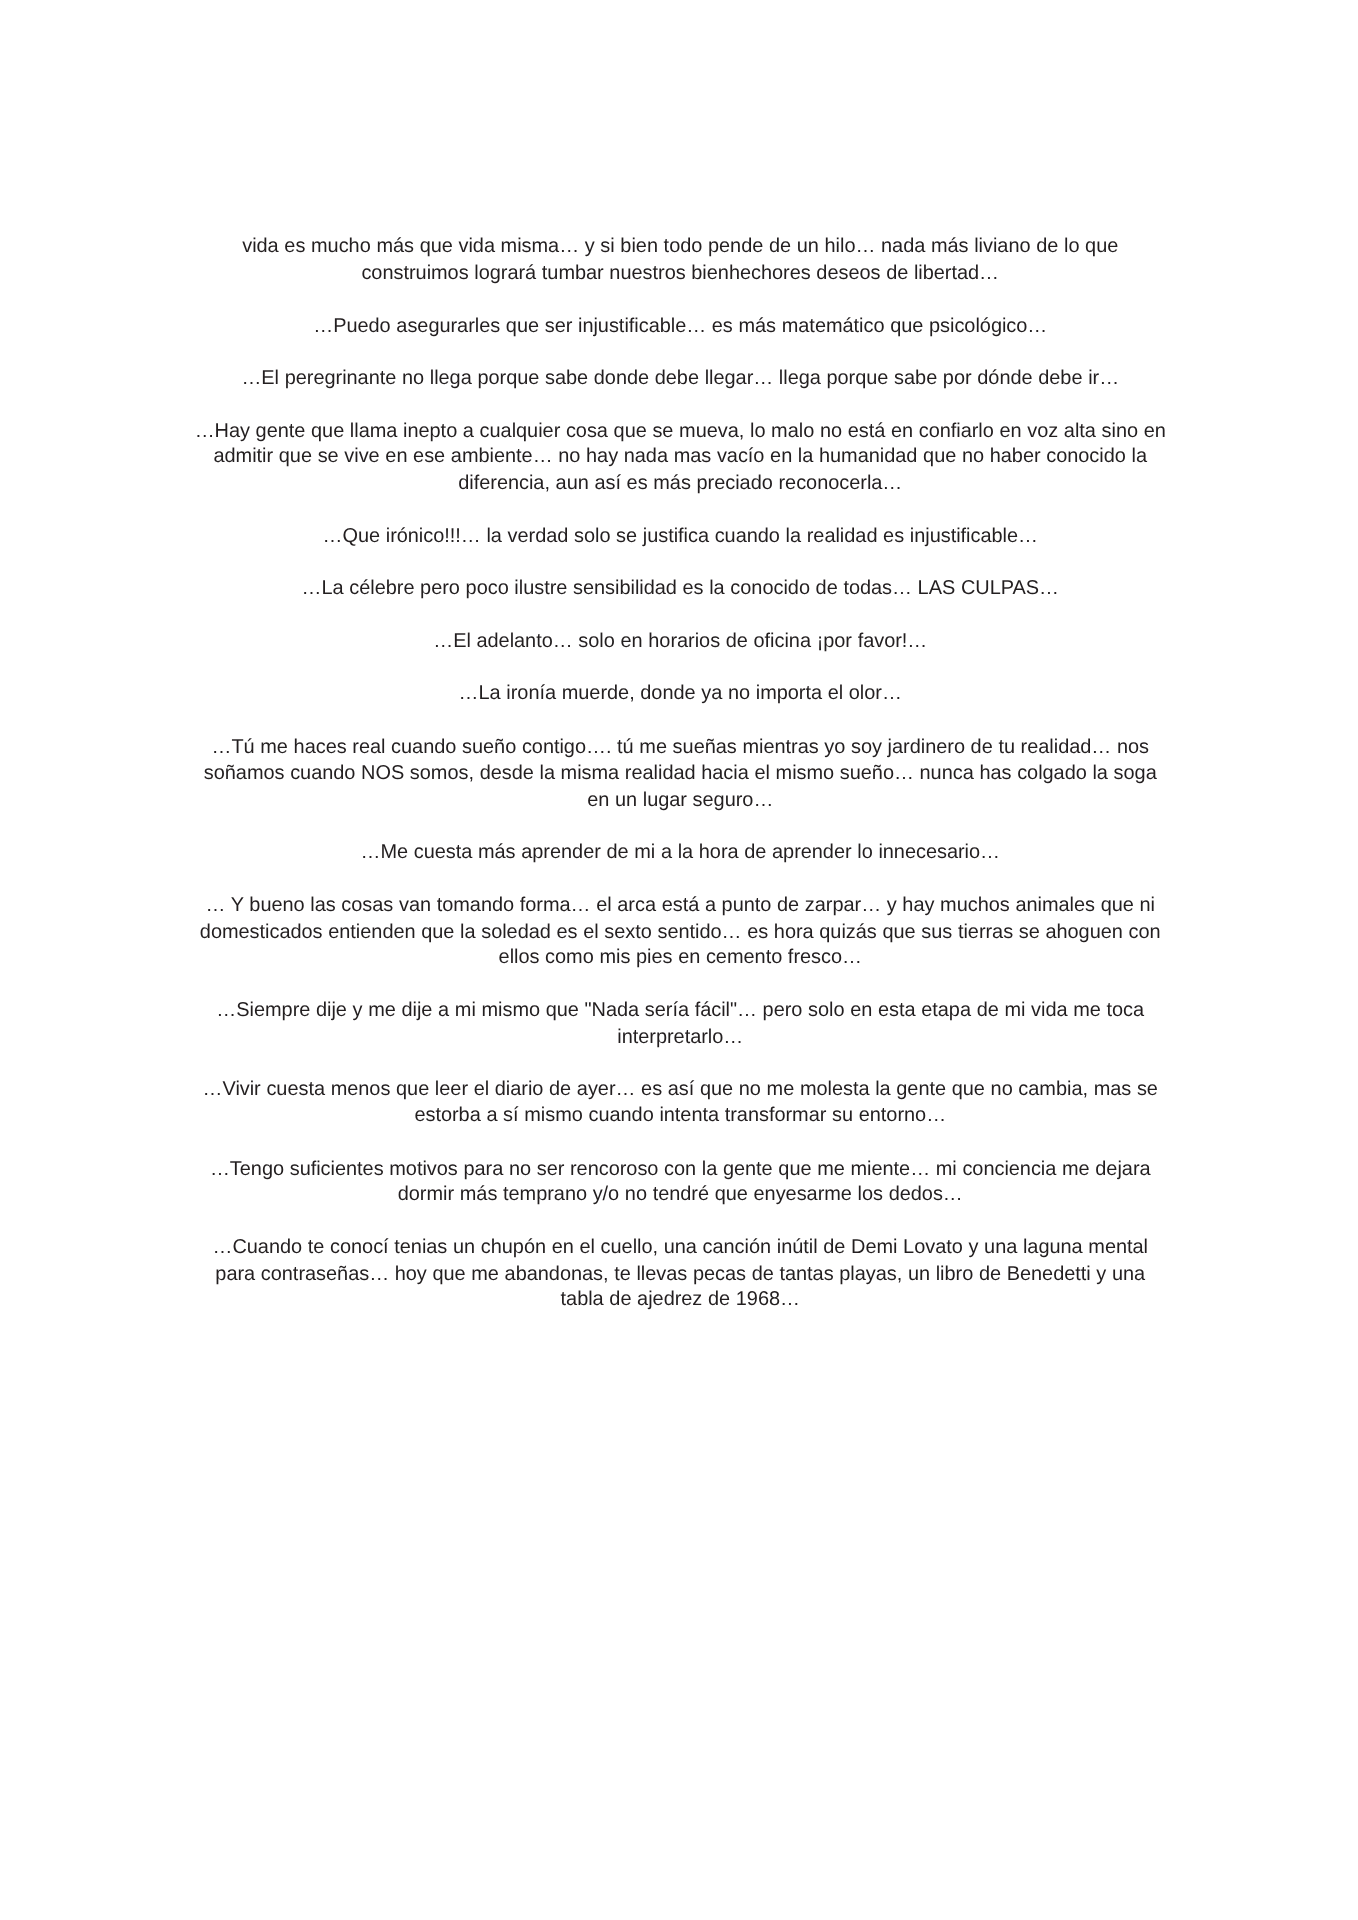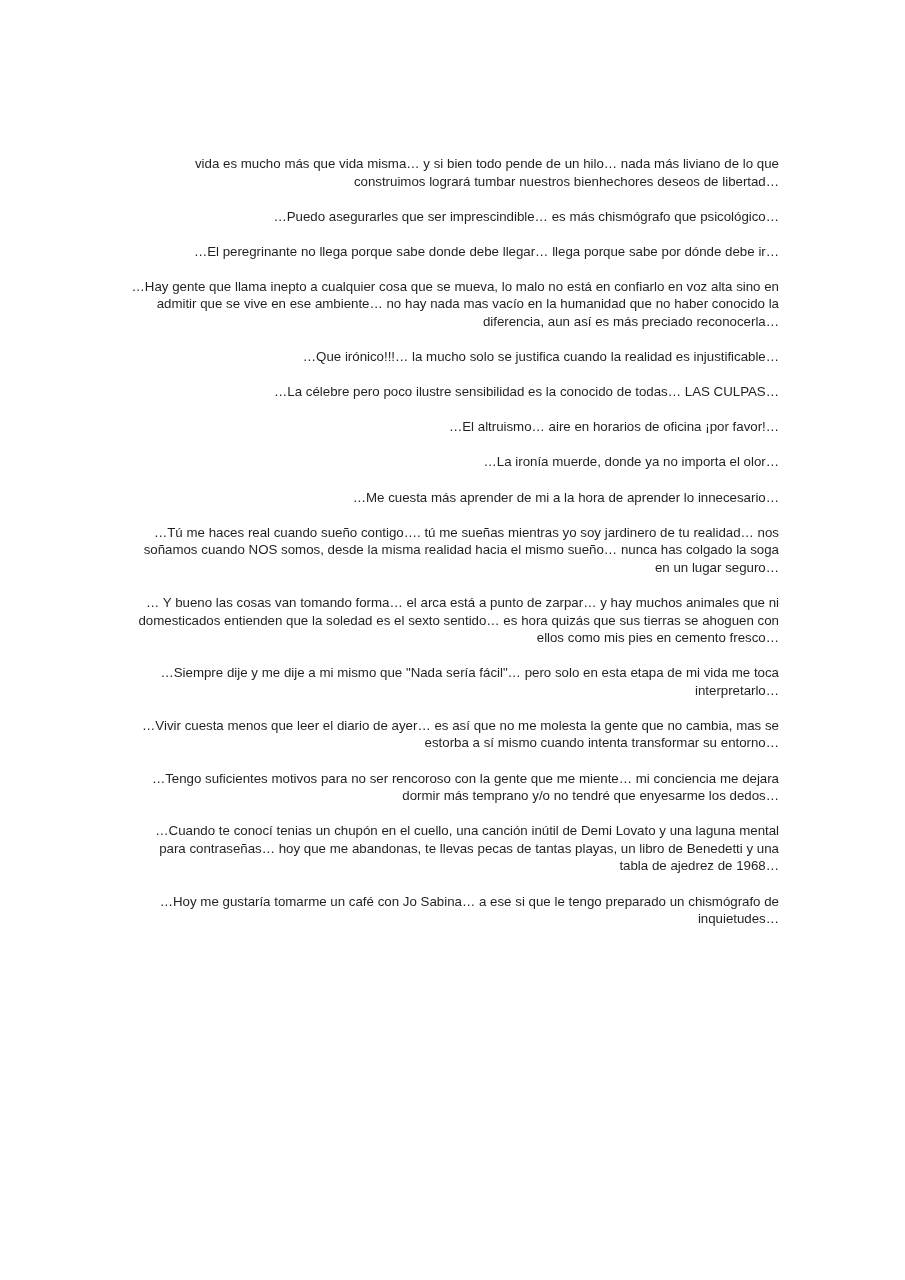--- a/index.html
+++ b/index.html
@@ -23,47 +23,46 @@
     top: 155px;
     width: 651px;
   }
 
   .paragraph {
     margin: 0 0 17.5px 0;
     font-family: "Liberation Sans", sans-serif;
     font-size: 13.3px;
     line-height: 17.6px;
     color: #231f20;
-    text-align: right;
+    text-align: center;
     letter-spacing: -0.02px;
     word-spacing: 0.1px;
     -webkit-font-smoothing: antialiased;
   }
 
   .paragraph:last-child {
     margin-bottom: 0;
   }
 </style>
 </head>
 <body>
 
 <div class="page">
   <div class="text-column">
 
     <p class="paragraph">vida es mucho más que vida misma… y si bien todo pende de un hilo… nada más liviano de lo que construimos logrará tumbar nuestros bienhechores deseos de libertad…</p>
-    <p class="paragraph">…Puedo asegurarles que ser imprescindible… es más chismógrafo que psicológico…</p>
+    <p class="paragraph">…Puedo asegurarles que ser injustificable… es más matemático que psicológico…</p>
     <p class="paragraph">…El peregrinante no llega porque sabe donde debe llegar… llega porque sabe por dónde debe ir…</p>
     <p class="paragraph">…Hay gente que llama inepto a cualquier cosa que se mueva, lo malo no está en confiarlo en voz alta sino en admitir que se vive en ese ambiente… no hay nada mas vacío en la humanidad que no haber conocido la diferencia, aun así es más preciado reconocerla…</p>
-    <p class="paragraph">…Que irónico!!!… la mucho solo se justifica cuando la realidad es injustificable…</p>
+    <p class="paragraph">…Que irónico!!!… la verdad solo se justifica cuando la realidad es injustificable…</p>
     <p class="paragraph">…La célebre pero poco ilustre sensibilidad es la conocido de todas… LAS CULPAS…</p>
-    <p class="paragraph">…El altruismo… aire en horarios de oficina ¡por favor!…</p>
+    <p class="paragraph">…El adelanto… solo en horarios de oficina ¡por favor!…</p>
     <p class="paragraph">…La ironía muerde, donde ya no importa el olor…</p>
+    <p class="paragraph">…Tú me haces real cuando sueño contigo…. tú me sueñas mientras yo soy jardinero de tu realidad… nos soñamos cuando NOS somos, desde la misma realidad hacia el mismo sueño… nunca has colgado la soga en un lugar seguro…</p>
     <p class="paragraph">…Me cuesta más aprender de mi a la hora de aprender lo innecesario…</p>
-    <p class="paragraph">…Tú me haces real cuando sueño contigo…. tú me sueñas mientras yo soy jardinero de tu realidad… nos soñamos cuando NOS somos, desde la misma realidad hacia el mismo sueño… nunca has colgado la soga en un lugar seguro…</p>
     <p class="paragraph">… Y bueno las cosas van tomando forma… el arca está a punto de zarpar… y hay muchos animales que ni domesticados entienden que la soledad es el sexto sentido… es hora quizás que sus tierras se ahoguen con ellos como mis pies en cemento fresco…</p>
     <p class="paragraph">…Siempre dije y me dije a mi mismo que "Nada sería fácil"… pero solo en esta etapa de mi vida me toca interpretarlo…</p>
     <p class="paragraph">…Vivir cuesta menos que leer el diario de ayer… es así que no me molesta la gente que no cambia, mas se estorba a sí mismo cuando intenta transformar su entorno…</p>
     <p class="paragraph">…Tengo suficientes motivos para no ser rencoroso con la gente que me miente… mi conciencia me dejara dormir más temprano y/o no tendré que enyesarme los dedos…</p>
     <p class="paragraph">…Cuando te conocí tenias un chupón en el cuello, una canción inútil de Demi Lovato y una laguna mental para contraseñas… hoy que me abandonas, te llevas pecas de tantas playas, un libro de Benedetti y una tabla de ajedrez de 1968…</p>
-    <p class="paragraph">…Hoy me gustaría tomarme un café con Jo Sabina… a ese si que le tengo preparado un chismógrafo de inquietudes…</p>
 
   </div>
 </div>
 
 </body></html>

